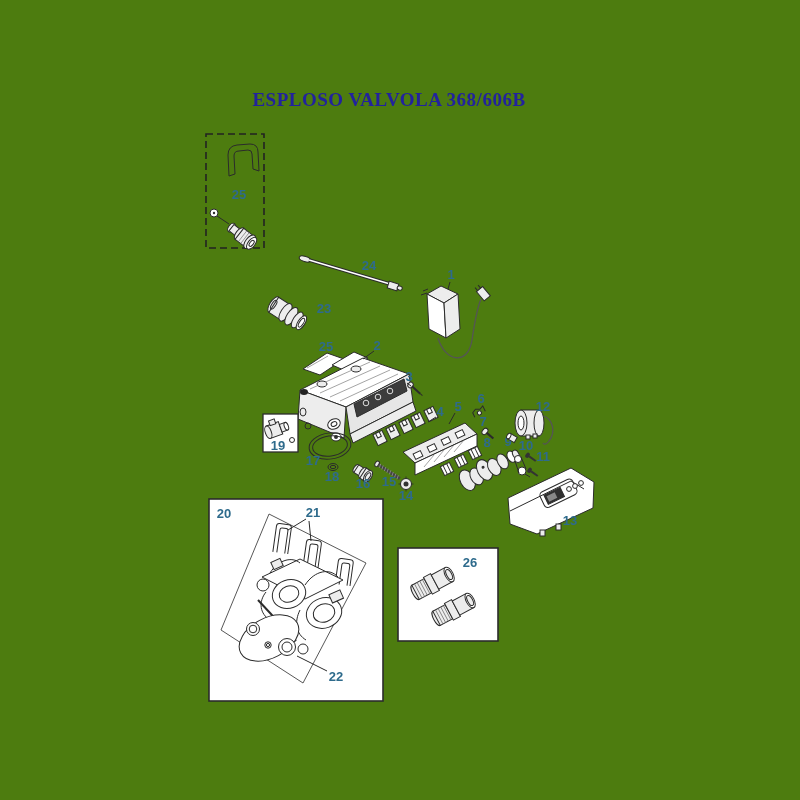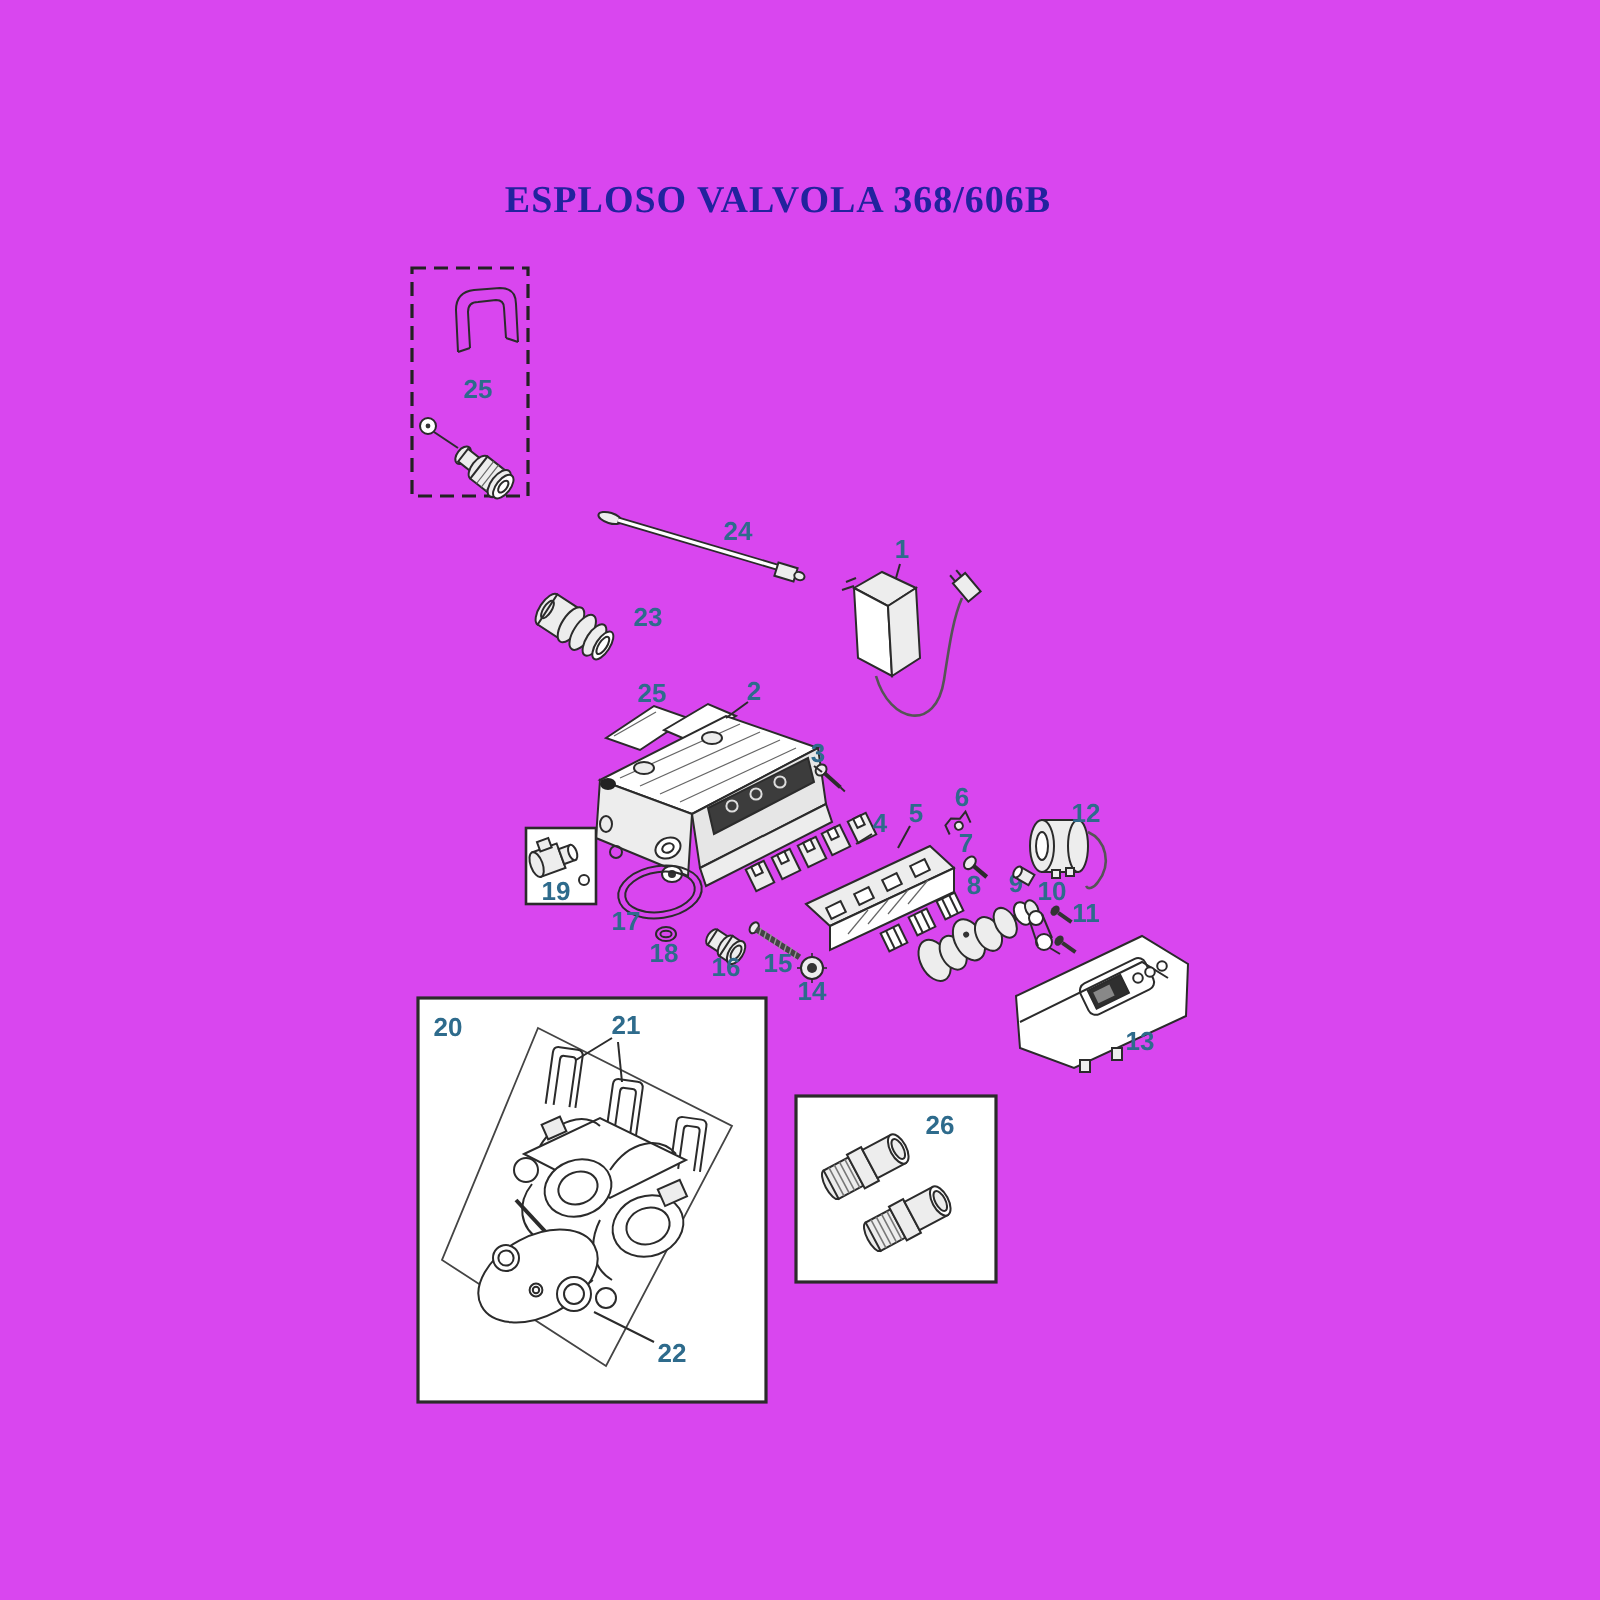--- a/index.html
+++ b/index.html
@@ -1,16 +1,16 @@
 <!DOCTYPE html>
 <html style="--title: #22229e; --label: #2e6b8c; --line: #2b2b2b;"><head>
 <meta charset="utf-8">
 <style>
   html,body{margin:0;padding:0;background:#fff;}
-  .stage{width:800px;height:800px;position:relative;background:#d946ef;overflow:hidden;}
+  .stage{width:800px;height:800px;position:relative;background:#4d7c0f;overflow:hidden;}
   svg{display:block;}
   .ttl{font:bold 19px "Liberation Serif", serif; fill:var(--title,#22229e); letter-spacing:.5px; text-anchor:middle;}
   .lbl{font:bold 13px "Liberation Sans", sans-serif; fill:var(--label,#2e6b8c); text-anchor:middle;}
   .ln{stroke:var(--line,#2b2b2b); fill:none; stroke-width:1;}
   .fw{fill:#ffffff; stroke:var(--line,#2b2b2b); stroke-width:1;}
   .fg{fill:#ededed; stroke:var(--line,#2b2b2b); stroke-width:1;}
   .fd{fill:#3c3c3c; stroke:var(--line,#2b2b2b); stroke-width:1;}
   .thin{stroke:#666; stroke-width:.6; fill:none;}
   .wire{stroke:#555; stroke-width:1.3; fill:none;}
 </style>

